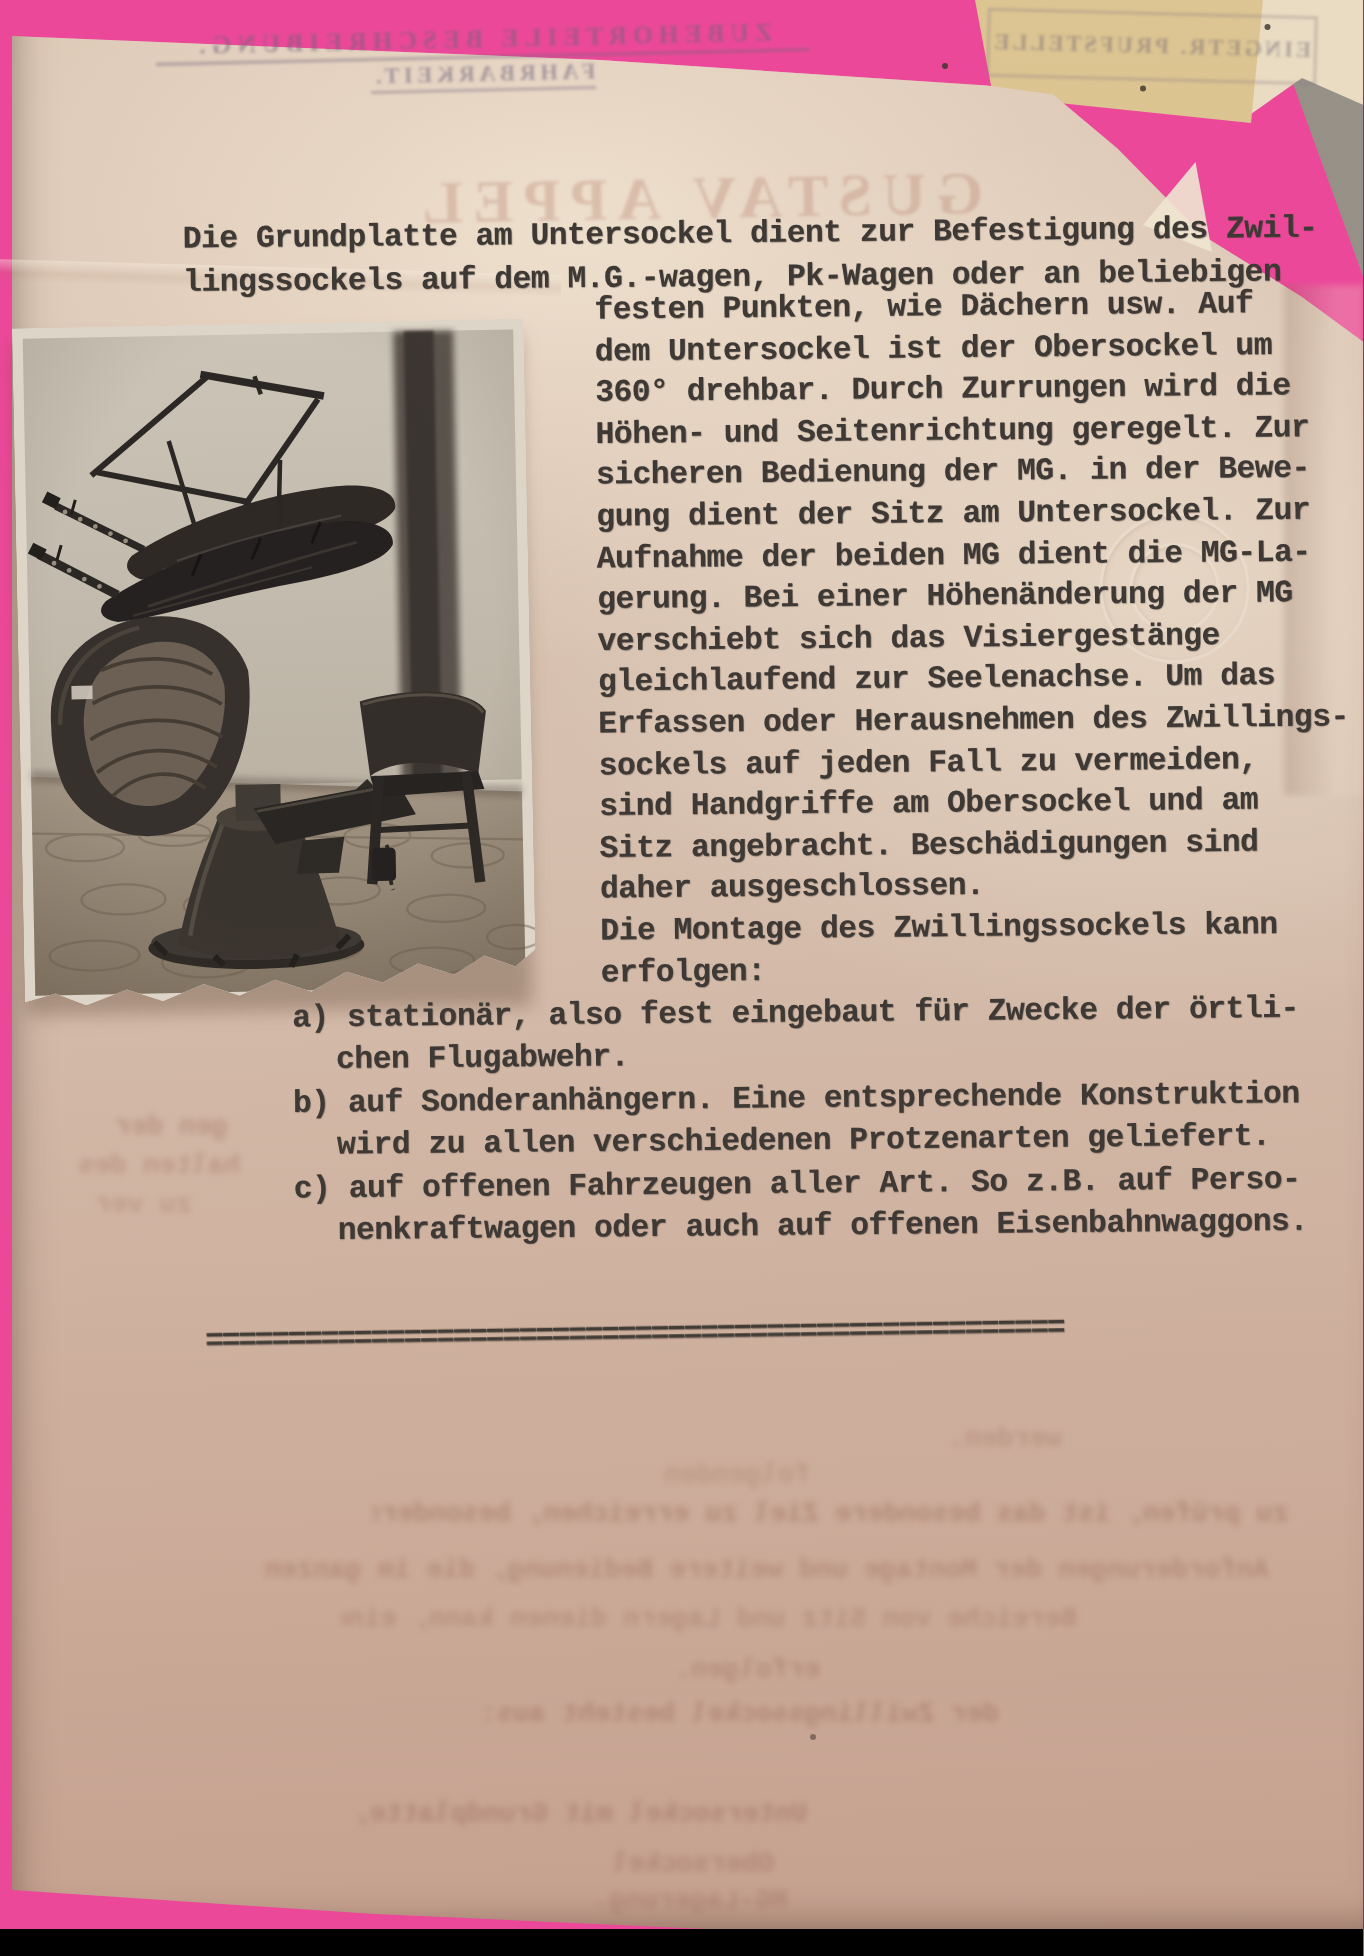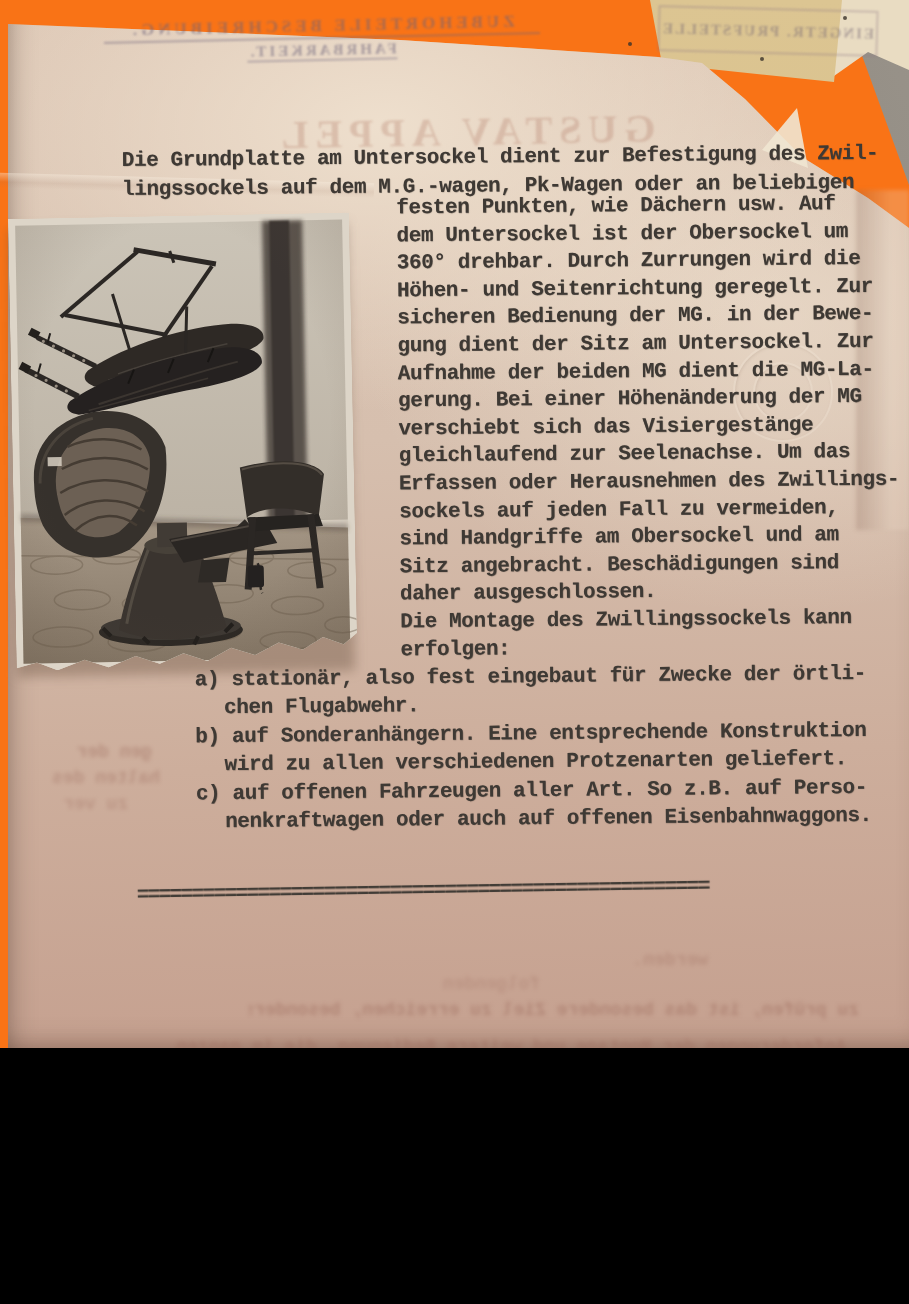--- a/index.html
+++ b/index.html
@@ -1,17 +1,17 @@
 <!DOCTYPE html>
 <html><head>
 <meta charset="utf-8">
 <style>
   html,body{margin:0;padding:0;background:#000;}
-  .canvas{position:relative;width:909px;height:1048px;overflow:hidden;
-    background:#f97316;font-family:"Liberation Mono",monospace;}
+  .canvas{position:relative;width:909px;height:1286px;overflow:hidden;
+    background:#ec4899;font-family:"Liberation Mono",monospace;}
   .canvas *{box-sizing:border-box;}
 
   
   .grey-corner{position:absolute;inset:0;
     background:linear-gradient(250deg,#989289 0%,#7e7970 70%);
     clip-path:polygon(852px 28px,909px 0px,909px 185px);}
   .sheet-cream{position:absolute;inset:0;background:#e9dcc2;
     clip-path:polygon(820px 0px,909px 0px,909px 70px,868px 52px,834px 76px);}
   .sheet-yellow{position:absolute;inset:0;
     background:linear-gradient(180deg,#dcc592 0%,#d2b87f 100%);

